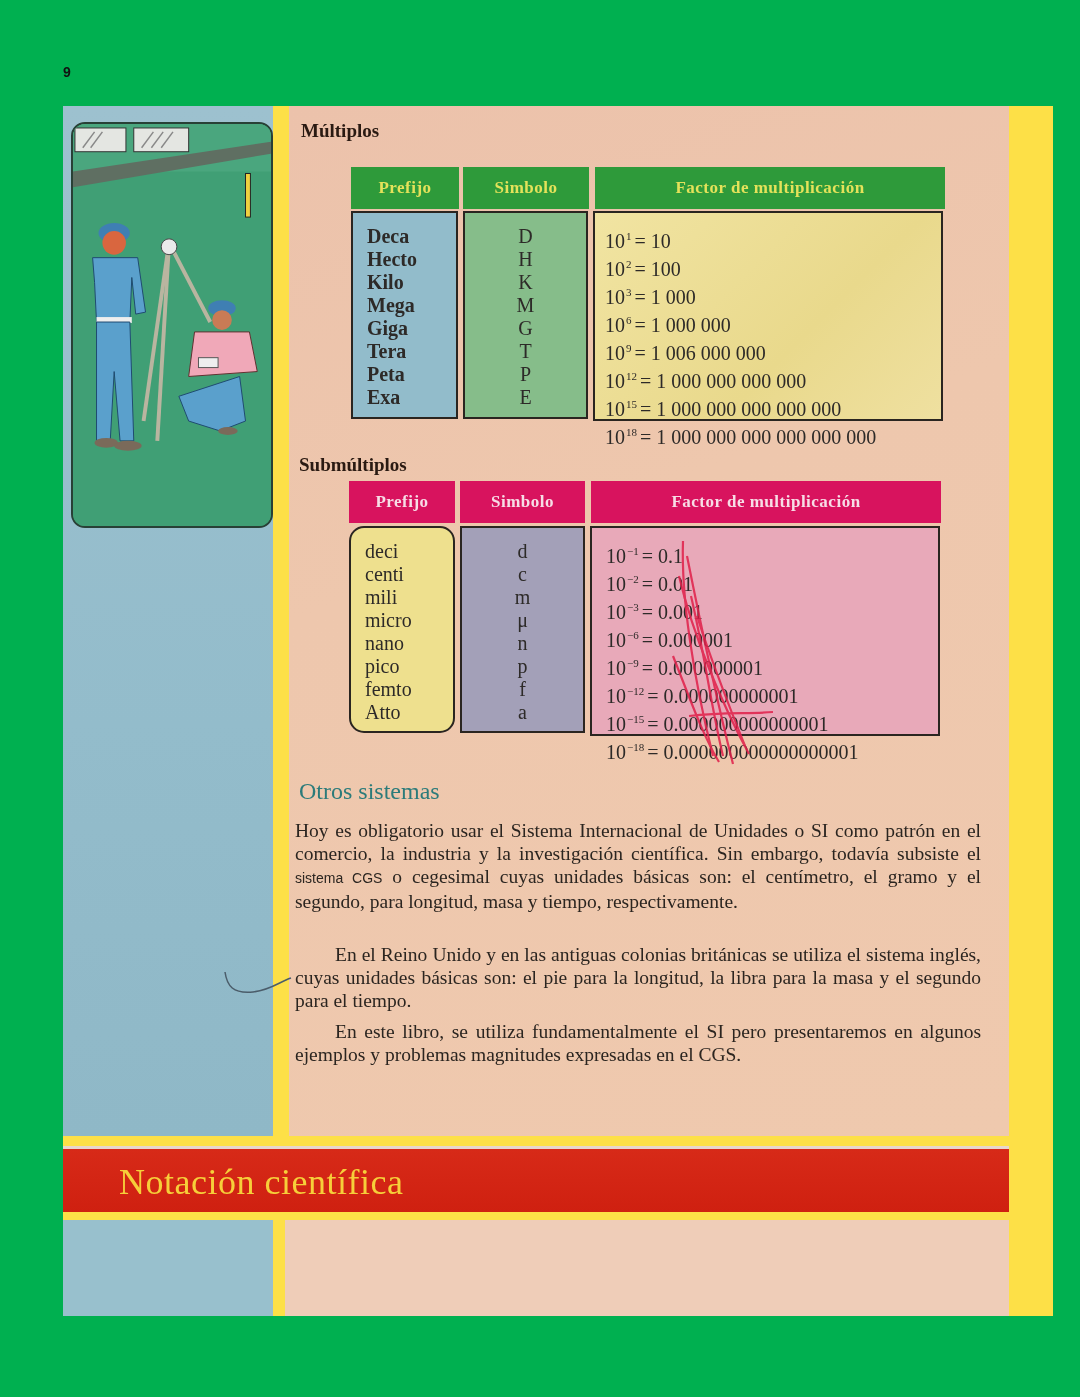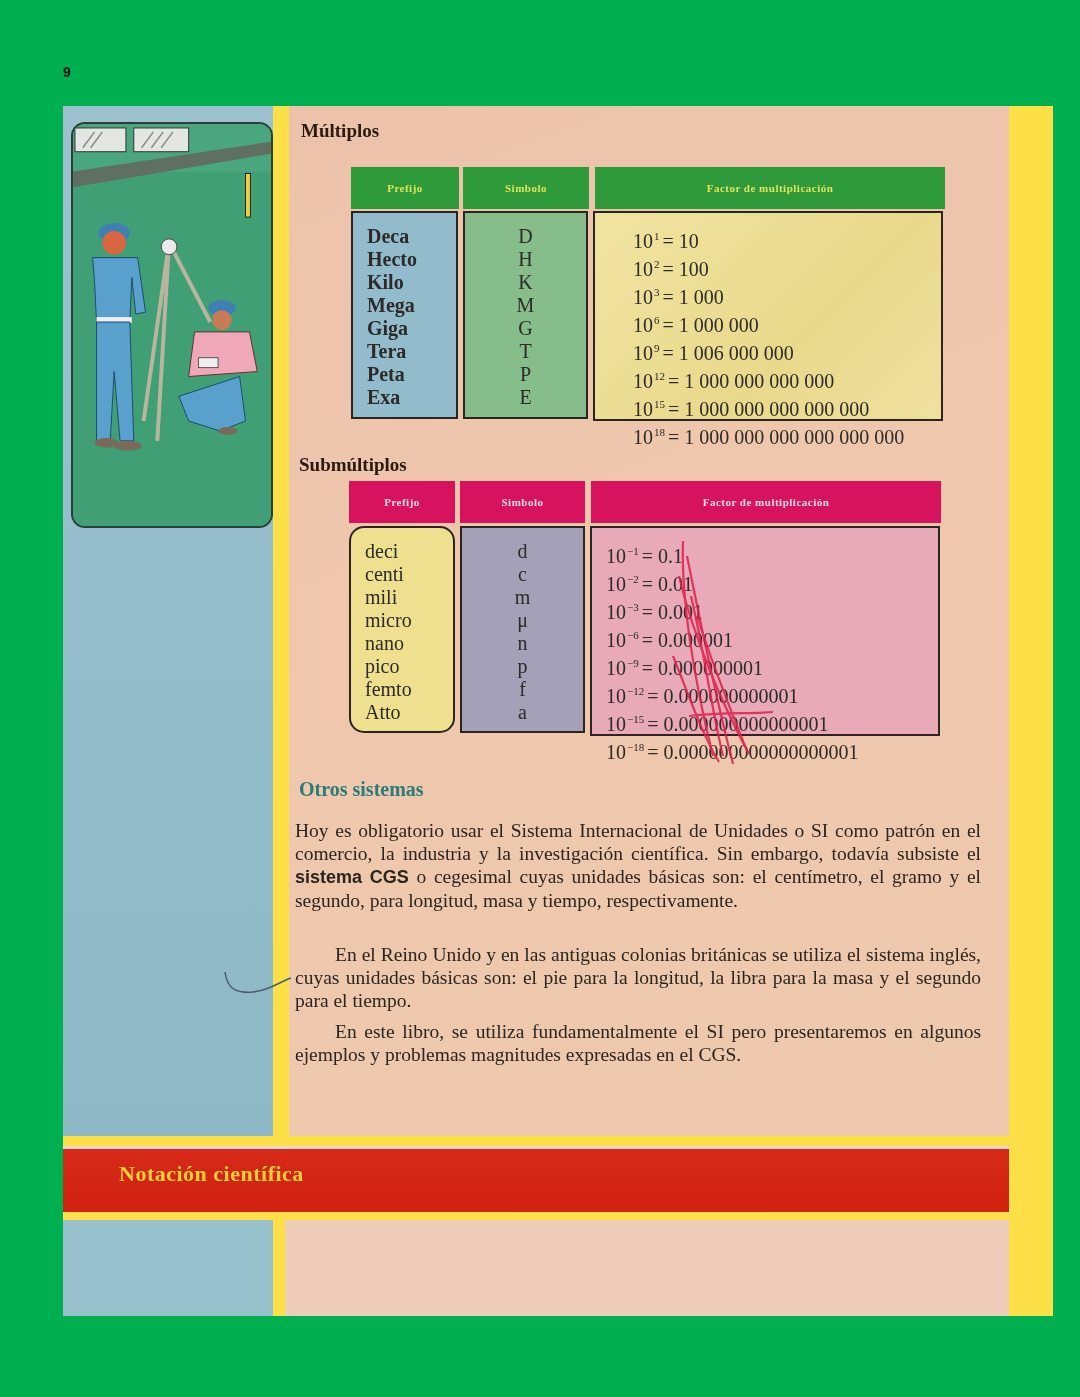--- a/index.html
+++ b/index.html
@@ -35,53 +35,53 @@
   }
 
   .section-label {
     position: absolute; font-weight: bold; font-size: 19px; color: #2a1a12;
   }
 
   
   .tbl { position: absolute; }
   .tbl .hdr {
     position: absolute; height: 42px; display: flex; align-items: center; justify-content: center;
-    font-weight: bold; font-size: 11px; letter-spacing: 0.5px;
+    font-weight: bold; font-size: 17px; letter-spacing: 0.5px;
   }
   .tbl .col {
     position: absolute; border: 2.5px solid #2a2520;
     padding: 12px 14px 0 14px;
     font-size: 20px; line-height: 23px; color: #2d2a28;
   }
   .tbl .col .row { white-space: nowrap; }
   .tbl .col.center .row { text-align: center; }
   .sup { font-size: 11px; vertical-align: 8px; margin-left: 1px; margin-right: 3px; }
 
   .mult .hdr { background: #2e9a3a; color: #e4e25a; }
   .sub .hdr { background: #d8135e; color: #f7dde6; }
 
   .otros-title {
     position: absolute; left: 236px; top: 672px;
-    font-weight: bold; font-size: 20px; color: #2b7b7a; text-align: right;
+    font-weight: normal; font-size: 24px; color: #2b7b7a; text-align: right;
   }
   .para {
     position: absolute; left: 232px; width: 686px;
     font-size: 19.5px; line-height: 23px; color: #2b2520; text-align: justify;
   }
   .para .indent { display: inline-block; width: 40px; }
-  .para b { font-family: "Liberation Sans", sans-serif; font-weight: bold; font-size: 18px; }
+  .para b { font-family: "Liberation Sans", sans-serif; font-weight: normal; font-size: 14px; }
 
   .red-bar {
     position: absolute; left: 0; top: 1040px; width: 946px; height: 66px;
     background: linear-gradient(180deg, #d72a18 0%, #cf2010 100%);
     border-top: 3px solid #e8d6cc;
   }
   .red-bar-title {
     position: absolute; left: 56px; top: 12px;
-    font-size: 22px; font-weight: bold; color: #f6cf3a; letter-spacing: 0.5px;
+    font-size: 36px; font-weight: normal; color: #f6cf3a; letter-spacing: 0.5px;
   }
 
   .bottom-left {
     position: absolute; left: 0; top: 1114px; width: 210px; height: 96px;
     background: #98c0cd;
   }
   .bottom-panel {
     position: absolute; left: 222px; top: 1114px; width: 724px; height: 96px;
     background: #efcdb8;
   }
@@ -157,21 +157,21 @@
     <div class="col center" style="left:400px; top:105px; width:125px; height:208px; background:#86bd8a;">
       <div class="row">D</div>
       <div class="row">H</div>
       <div class="row">K</div>
       <div class="row">M</div>
       <div class="row">G</div>
       <div class="row">T</div>
       <div class="row">P</div>
       <div class="row">E</div>
     </div>
-    <div class="col" style="left:530px; top:105px; width:350px; height:210px; background:linear-gradient(135deg,#f1e4a2,#e9d98c 60%,#efe0a0); padding-left:38px;">
+    <div class="col" style="left:530px; top:105px; width:350px; height:210px; background:linear-gradient(135deg,#f1e4a2,#e9d98c 60%,#efe0a0); padding-left:10px;">
       <div class="row"><span>10</span><span class="sup">1</span><span>= 10</span></div>
       <div class="row"><span>10</span><span class="sup">2</span><span>= 100</span></div>
       <div class="row"><span>10</span><span class="sup">3</span><span>= 1 000</span></div>
       <div class="row"><span>10</span><span class="sup">6</span><span>= 1 000 000</span></div>
       <div class="row"><span>10</span><span class="sup">9</span><span>= 1 006 000 000</span></div>
       <div class="row"><span>10</span><span class="sup">12</span><span>= 1 000 000 000 000</span></div>
       <div class="row"><span>10</span><span class="sup">15</span><span>= 1 000 000 000 000 000</span></div>
       <div class="row"><span>10</span><span class="sup">18</span><span>= 1 000 000 000 000 000 000</span></div>
     </div>
   </div>

